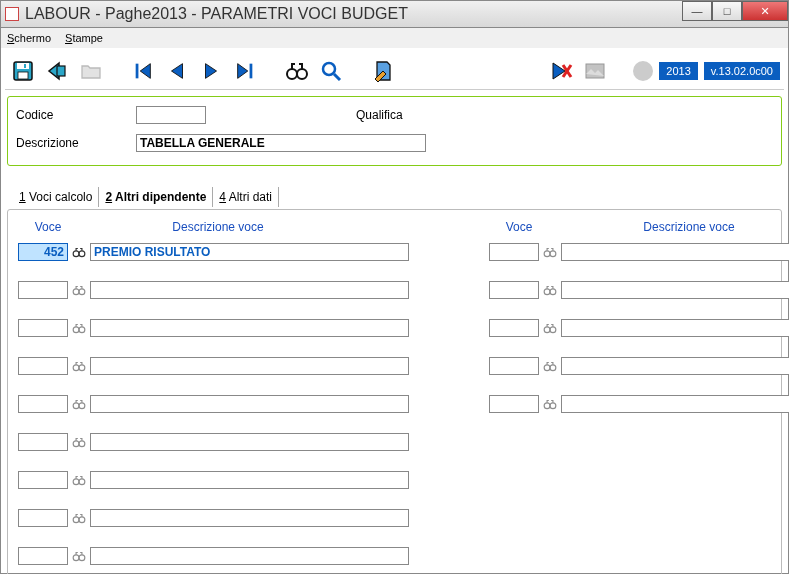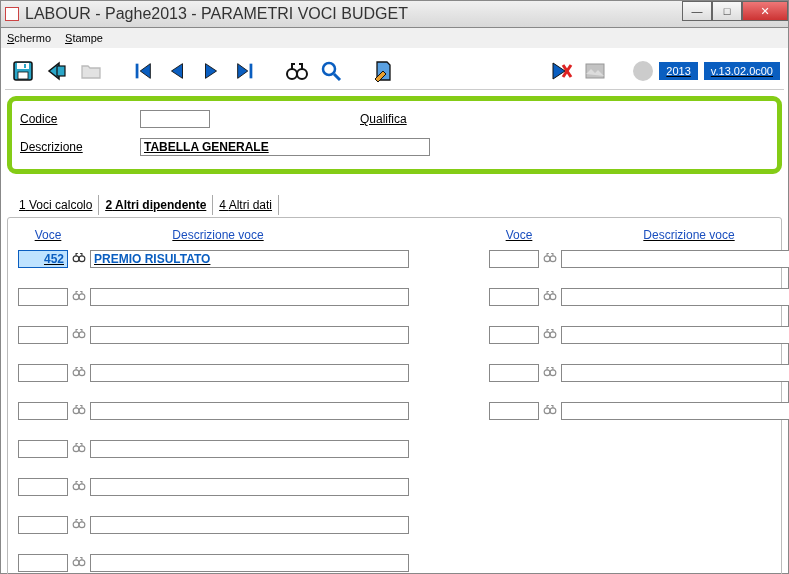--- a/index.html
+++ b/index.html
@@ -9,47 +9,47 @@
 .titlebar .app-icon { width: 14px; height: 14px; border: 1px solid #c44; background: #fff; margin-right: 6px; }
 .titlebar .title-text { color: #333; font-size: 16px; }
 .titlebar .win-buttons { position: absolute; right: 0; top: 0; display: flex; height: 20px; }
 .titlebar .win-buttons div { width: 30px; height: 20px; border: 1px solid #666; display: flex; align-items: center; justify-content: center; font-size: 11px; color: #333; background: linear-gradient(#f8f8f8,#ddd); }
 .titlebar .win-buttons .close { background: linear-gradient(#e77,#c33); color: #fff; width: 46px; }
 
 .menubar { height: 20px; background: #f0f0f0; border-left: 1px solid #888; border-right: 1px solid #888; display: flex; align-items: center; padding: 0 6px; font-size: 11px; }
 .menubar span { margin-right: 14px; cursor: default; }
 .menubar span u { text-decoration: underline; }
 
-.outer { border: 1px solid #888; border-top: none; padding: 4px; height: 526px; background: #fff; text-decoration: underline; }
+.outer { border: 1px solid #888; border-top: none; padding: 4px; height: 526px; background: #fff; }
 
 .toolbar { height: 38px; display: flex; align-items: center; gap: 6px; padding: 2px 4px; border-bottom: 1px solid #ccc; }
 .toolbar .tbtn { width: 28px; height: 28px; display: flex; align-items: center; justify-content: center; cursor: pointer; }
 .toolbar .sep { width: 12px; }
 .toolbar svg { display: block; }
 .toolbar-right { margin-left: auto; display: flex; align-items: center; gap: 6px; }
 .circle-status { width: 20px; height: 20px; border-radius: 50%; background: #ccc; }
 .year-badge, .ver-badge { background: #0a5ec0; color: #fff; padding: 2px 6px; font-size: 11px; border: 1px solid #0a5ec0; }
 
-.formgrid { border: 5px solid #84cc16; border-radius: 9px; margin: 6px 2px 2px 2px; padding: 6px 8px; }
+.formgrid { border: 1px solid #84cc16; border-radius: 3px; margin: 6px 2px 2px 2px; padding: 6px 8px; }
 .formrow { display: flex; align-items: center; height: 24px; margin-bottom: 4px; }
 .formrow label { width: 120px; font-size: 12px; }
 input[type=text], .txt { border: 1px solid #888; height: 18px; font-size: 12px; padding: 1px 3px; background: #fff; }
 select { border: 1px solid #888; height: 20px; font-size: 12px; background: #fff; }
 
 .tabs { display: flex; padding: 0 8px; margin-top: 21px; }
 .tab { padding: 3px 6px; font-size: 12px; border-right: 1px solid #aaa; cursor: pointer; }
 .tab.active { font-weight: bold; }
 .tab u { text-decoration: underline; }
 
 .grid-area { border: 1px solid #bbb; border-radius: 3px; margin: 2px; padding: 10px; display: flex; gap: 80px; height: 390px; }
 .col { display: flex; flex-direction: column; }
 .colhdr { display: flex; color: #1a4fbf; font-size: 12px; margin-bottom: 8px; }
 .colhdr .h1 { width: 60px; text-align: center; }
 .colhdr .h2 { width: 280px; text-align: center; }
-.gridrow { display: flex; align-items: flex-start; margin-bottom: 19px; height: 19px; }
+.gridrow { display: flex; align-items: center; margin-bottom: 19px; height: 19px; }
 .voce-input { width: 50px; text-align: right; }
 .voce-input.sel { background: #bfe3ff; color: #0a5ec0; font-weight: bold; border: 1px solid #0a5ec0; }
 .binoc { width: 14px; height: 14px; margin: 0 4px; opacity: 0.55; }
 .binoc.active { opacity: 1; }
 .desc-input { width: 319px; }
 .desc-input.active { color: #0a5ec0; font-weight: bold; }
 </style>
 </head>
 <body>
 

